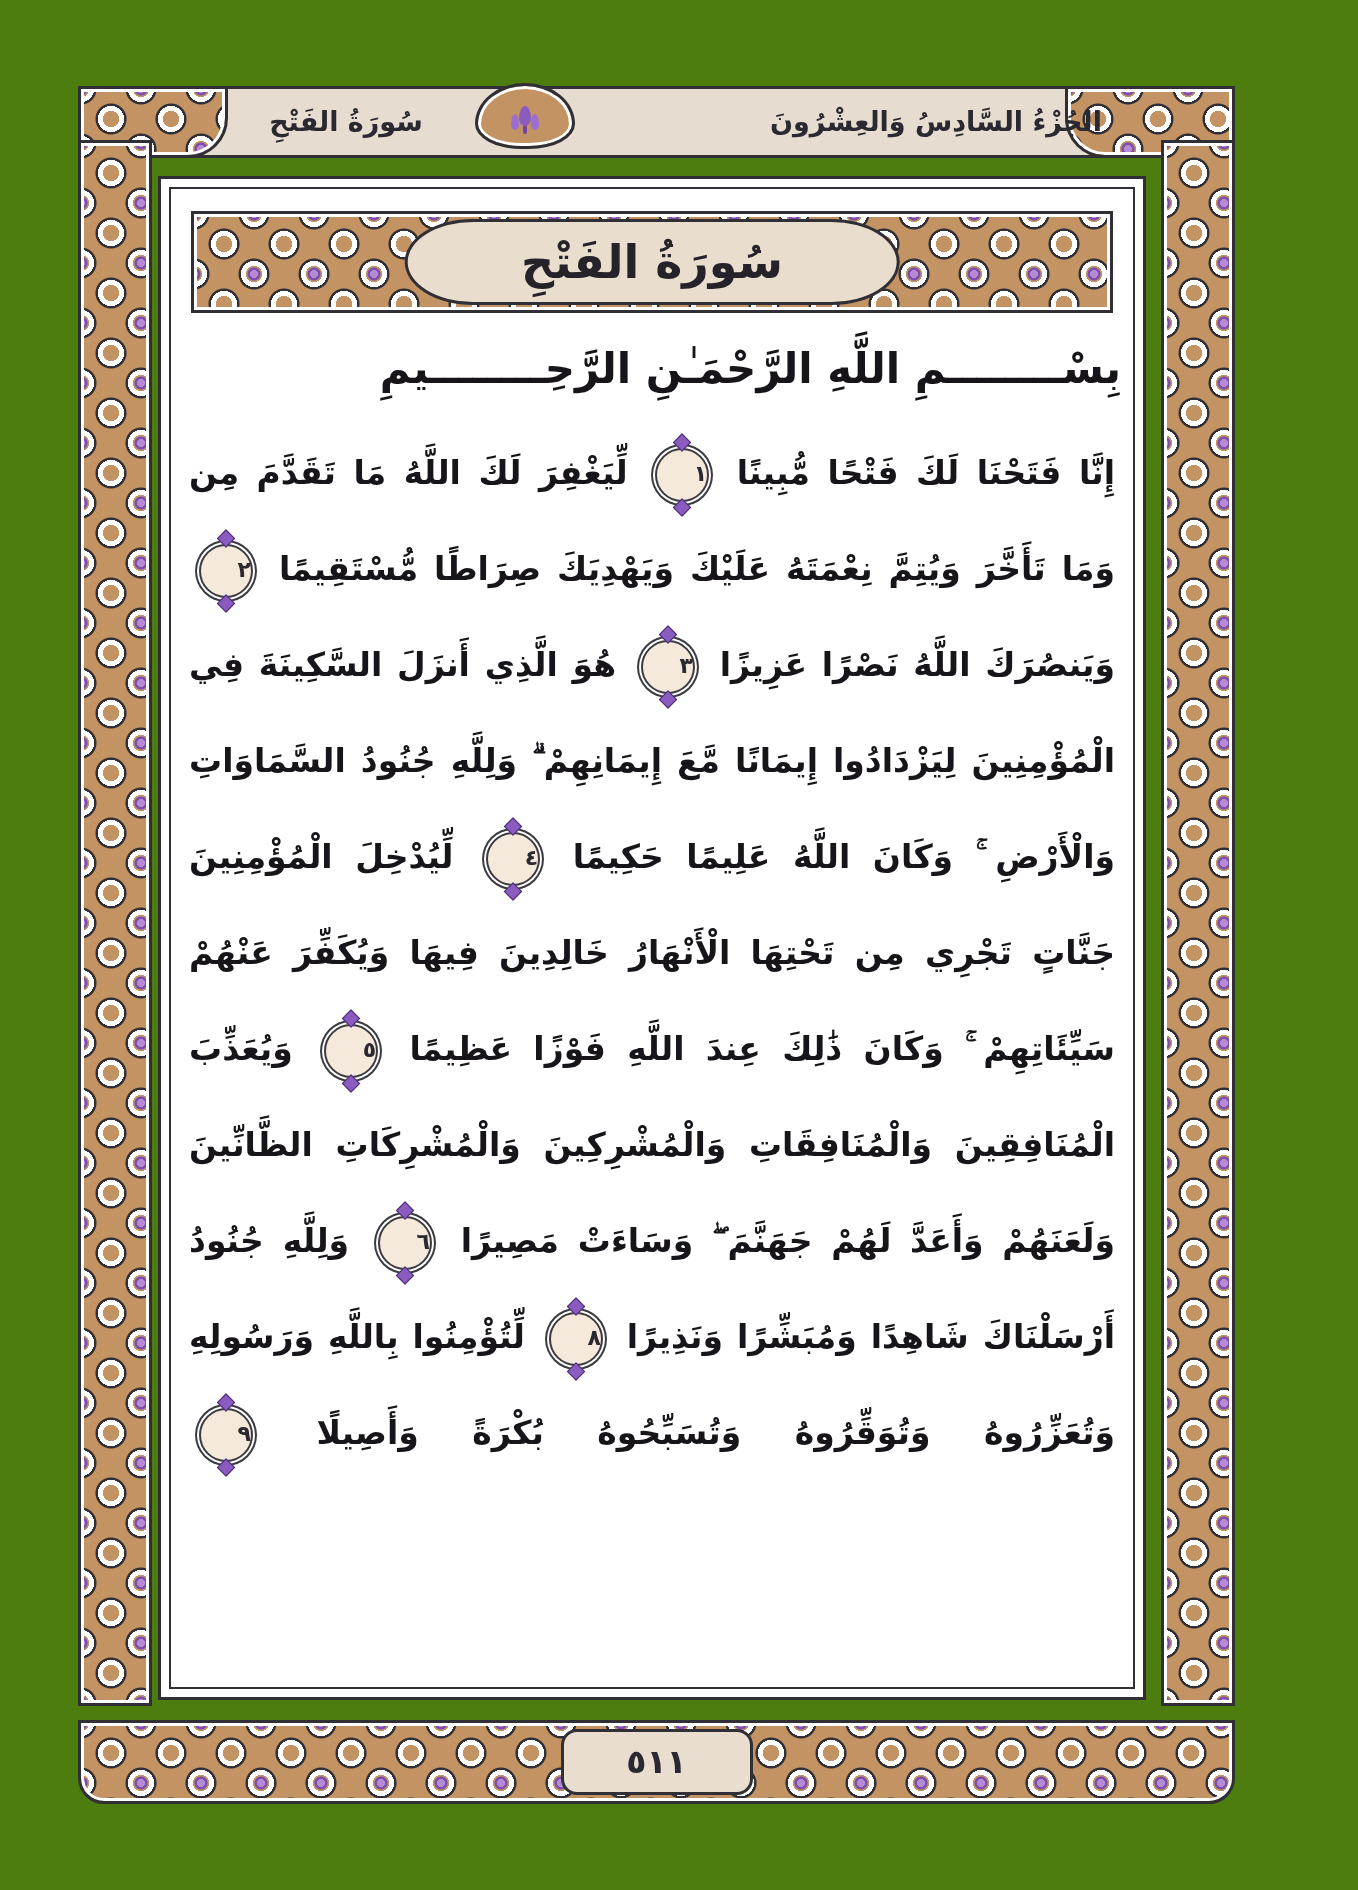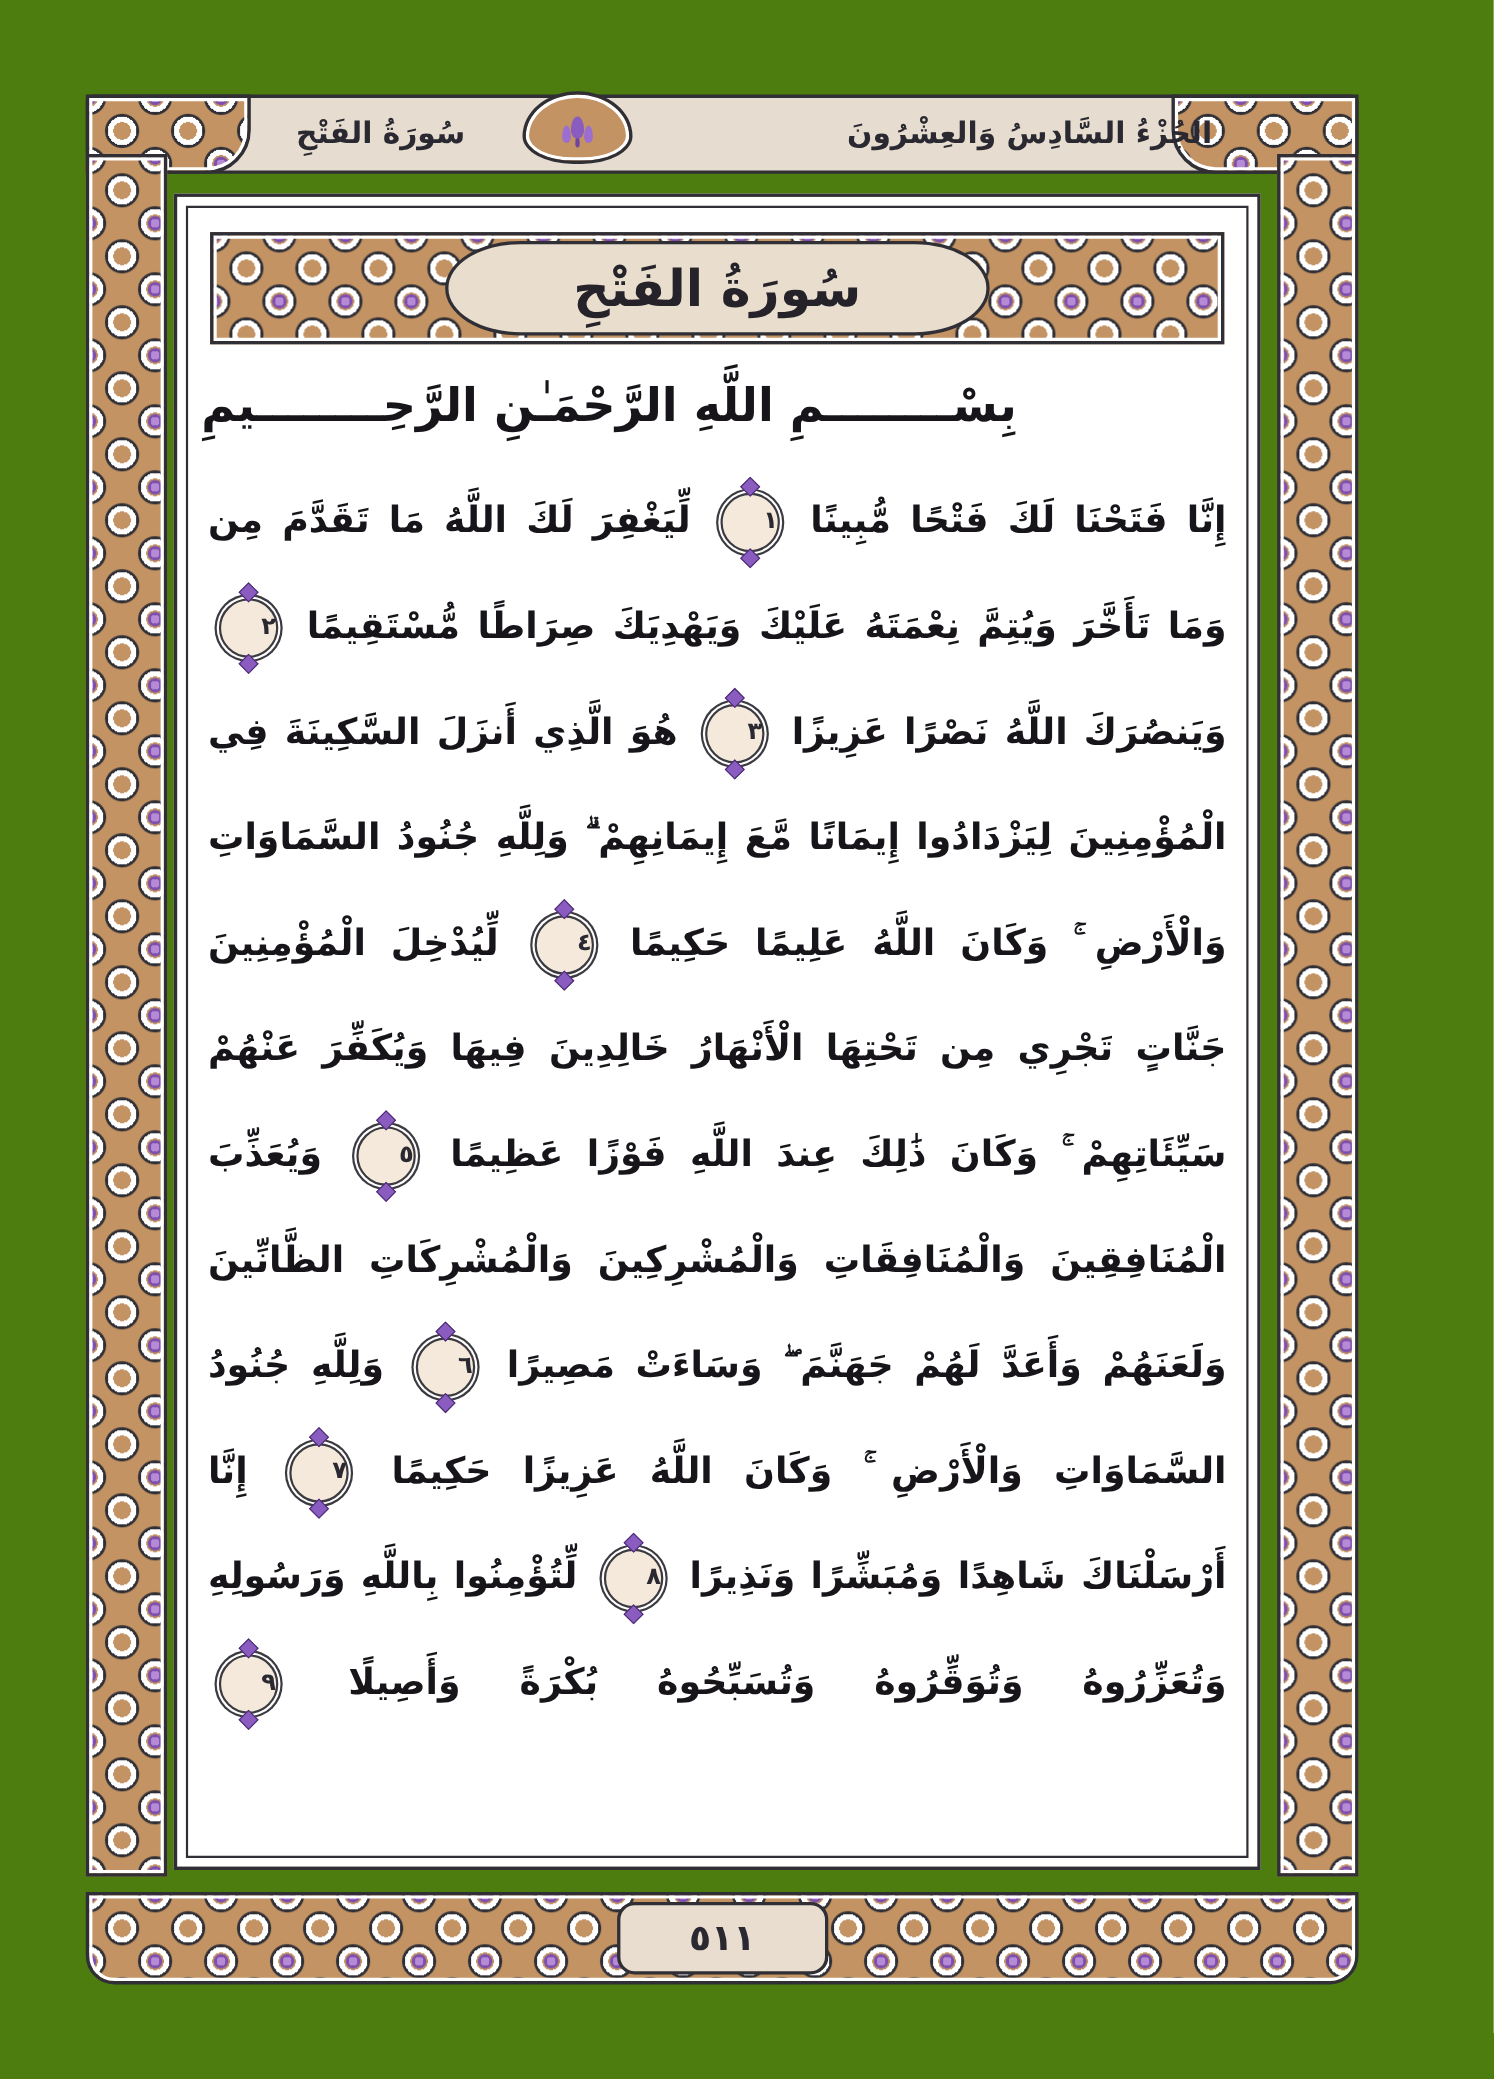--- a/index.html
+++ b/index.html
@@ -65,21 +65,21 @@
   
   .title-panel{position:relative;height:102px;margin:6px 8px 0;}
   .title-cartouche{
     position:absolute;left:50%;top:5px;bottom:5px;transform:translateX(-50%);
     width:54%;background:#e9decd;border:3px solid #2f2f35;box-sizing:border-box;
     border-radius:70px/44px;display:flex;align-items:center;justify-content:center;
     font-size:46px;font-weight:bold;color:#25222a;
   }
   
   .bismillah{
-    text-align:left;line-height:112px;font-size:42px;font-weight:bold;color:#17151a;
+    text-align:right;line-height:112px;font-size:42px;font-weight:bold;color:#17151a;
     direction:rtl;
   }
   
   .quran{padding:0 6px;}
   .line{
     direction:rtl;font-size:33px;font-weight:bold;line-height:96px;height:96px;
     text-align:justify;text-align-last:justify;overflow:hidden;color:#17151a;
     white-space:normal;
   }
   .vm{
@@ -172,25 +172,20 @@
         <span>الْمُنَافِقِينَ وَالْمُنَافِقَاتِ وَالْمُشْرِكِينَ وَالْمُشْرِكَاتِ الظَّانِّينَ</span>
       </div>
 
 
       <div class="line">
         <span>وَلَعَنَهُمْ وَأَعَدَّ لَهُمْ جَهَنَّمَ ۖ وَسَاءَتْ مَصِيرًا</span>
         <span class="vm"><span>٦</span></span>
         <span>وَلِلَّهِ جُنُودُ</span>
       </div>
 
-      <div class="line">
-        <span>السَّمَاوَاتِ وَالْأَرْضِ ۚ وَكَانَ اللَّهُ عَزِيزًا حَكِيمًا</span>
-        <span class="vm"><span>٧</span></span>
-        <span>إِنَّا</span>
-      </div>
 
       <div class="line">
         <span>أَرْسَلْنَاكَ شَاهِدًا وَمُبَشِّرًا وَنَذِيرًا</span>
         <span class="vm"><span>٨</span></span>
         <span>لِّتُؤْمِنُوا بِاللَّهِ وَرَسُولِهِ</span>
       </div>
 
       <div class="line">
         <span>وَتُعَزِّرُوهُ وَتُوَقِّرُوهُ وَتُسَبِّحُوهُ بُكْرَةً وَأَصِيلًا</span>
         <span class="vm"><span>٩</span></span>

